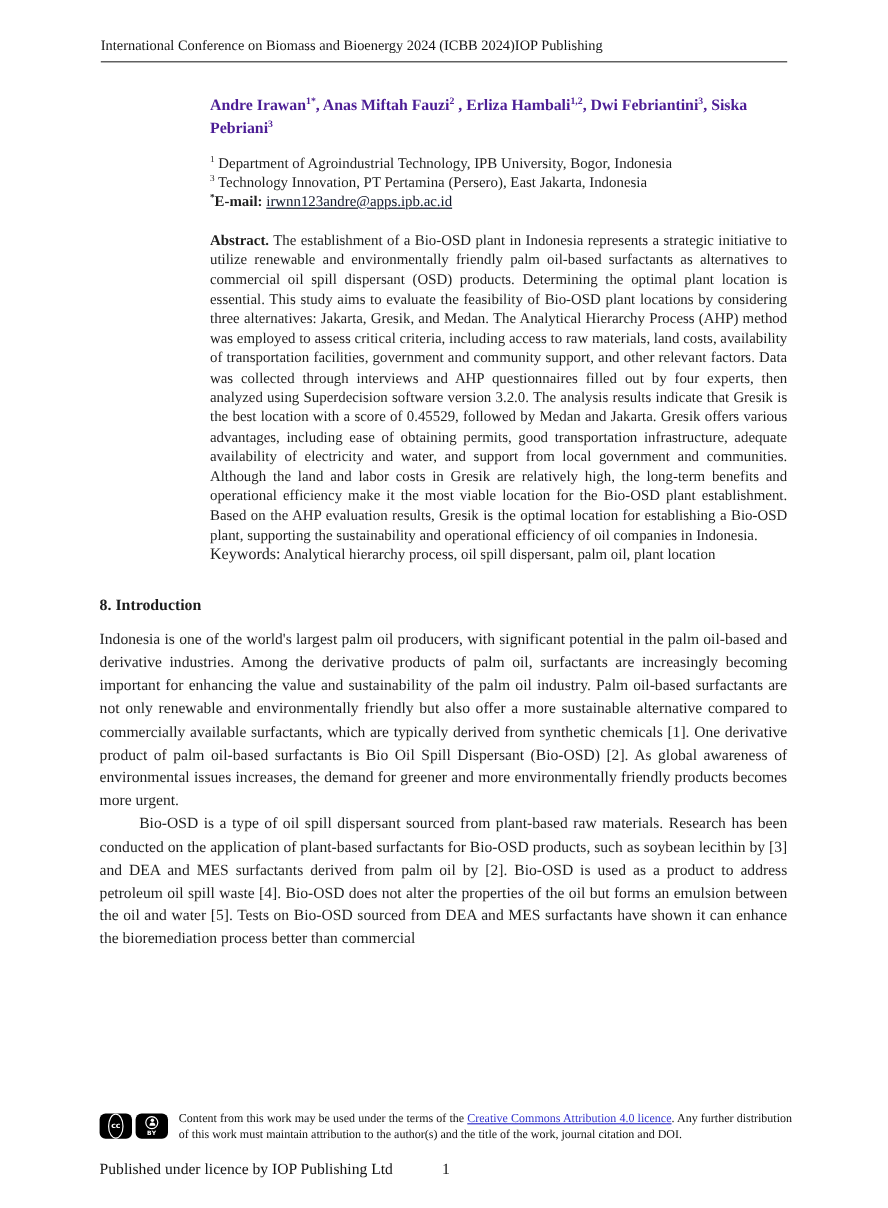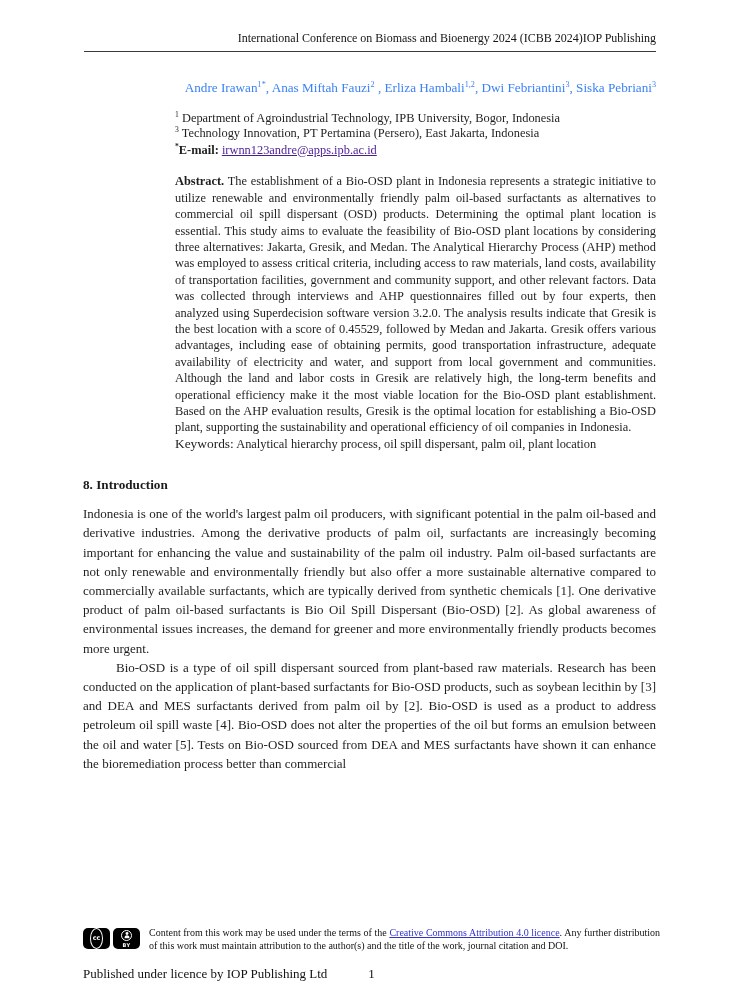--- a/index.html
+++ b/index.html
@@ -4,34 +4,34 @@
 <style>
   * { margin:0; padding:0; box-sizing:border-box; }
   html,body { background:#e8e8e8; }
   .page {
     width:740px; height:1007px; margin:0 auto; background:#ffffff;
     position:relative; overflow:hidden;
     font-family:"Liberation Serif", serif; color:#1e1e1e;
   }
   
   .hdr { margin:31px 84px 0 84px; font-size:12px; color:#141414; }
-  .hdr-row { display:flex; justify-content:flex-end; align-items:baseline; }
+  .hdr-row { display:flex; justify-content:flex-start; align-items:baseline; }
   .hdr-row1 { padding-bottom:5px; border-bottom:1px solid #3a3a3a; }
   .hdr-row2 { padding-top:6px; }
   
   .title { margin:37px 68px 0 85px; font-size:21px; line-height:30px; color:#1b1b1b; }
   
   .byline { margin:27px 84px 0 175px; }
-  .authors { font-weight:normal; font-size:13.2px; line-height:18.5px; color:#3b82f6;text-align:right; }
+  .authors { font-weight:bold; font-size:13.2px; line-height:18.5px; color:#4c1d95; }
   sup { font-size:0.62em; vertical-align:super; line-height:0; }
   .affils { margin-top:13px; font-size:12.4px; line-height:15.6px; }
   .affil-line { display:block; }
   .email-row { font-size:12.4px; line-height:15.6px; margin-top:1px; }
   .email-label { font-weight:bold; }
-  .email-link { color:#4c1d95; text-decoration:underline; }
+  .email-link { color:#0f172a; text-decoration:underline; }
   .abstract-block { margin-top:15px; font-size:12.4px; line-height:16.4px; text-align:justify; }
   .abstract-label { font-weight:bold; }
   .keywords-line { font-size:12.4px; line-height:16.4px; }
   .keywords-label { font-size:13.4px; }
   
   .section-h { margin:25px 84px 0 83px; font-size:13.2px; font-weight:bold; color:#1b1b1b; }
   .para { margin:11px 84px 0 83px; font-size:13px; line-height:19.2px; text-align:justify; }
   .para.indent { margin-top:0; text-indent:33px; }
   
   .footer { position:absolute; left:83px; right:80px; top:926px; font-size:10px; line-height:13px; color:#111; }

